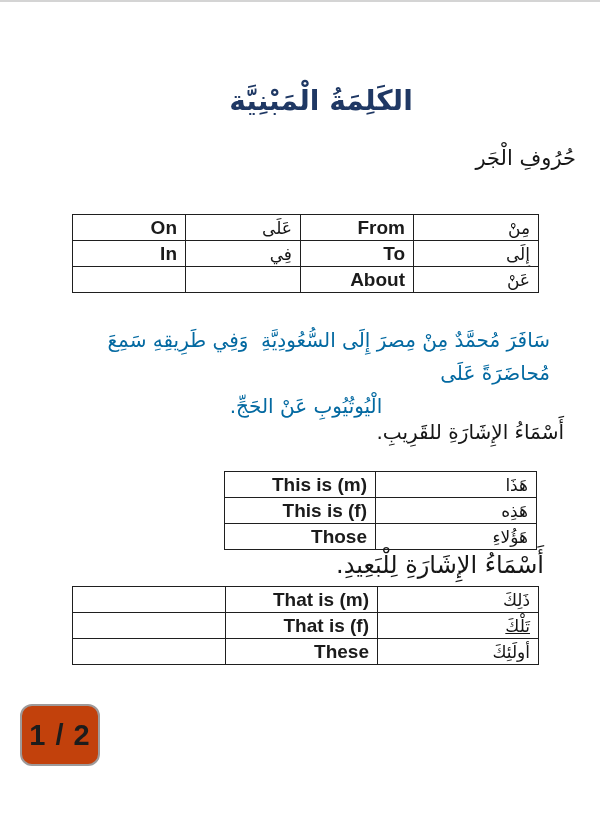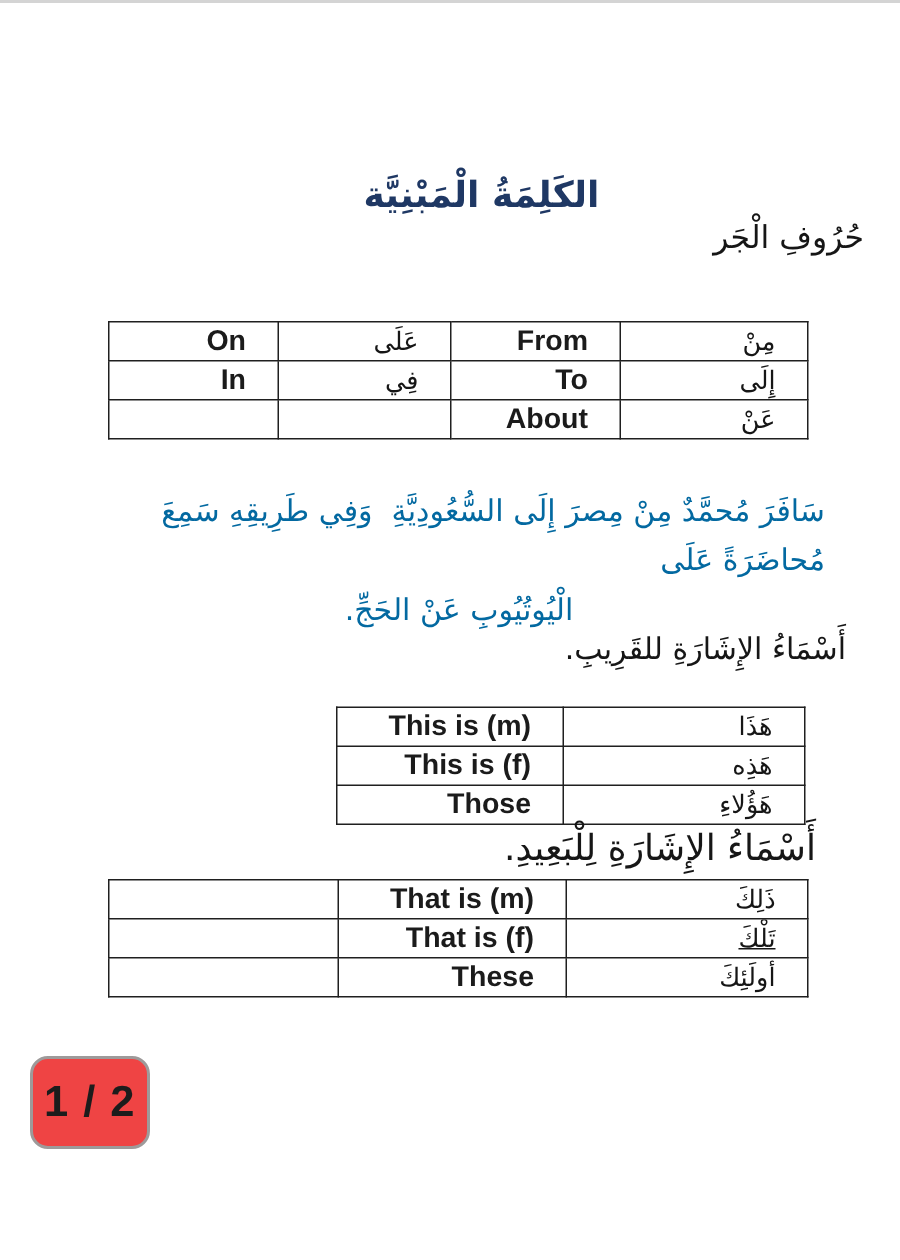--- a/index.html
+++ b/index.html
@@ -1,50 +1,50 @@
 <!DOCTYPE html>
 <html lang="ar"><head>
 <meta charset="utf-8">
 <style>
   html,body{margin:0;padding:0;}
   body{background:#ffffff;width:600px;height:840px;position:relative;overflow:hidden;
        font-family:"DejaVu Sans",sans-serif;}
   .page{position:absolute;inset:0;background:#ffffff;}
   .top-line{position:absolute;top:0;left:0;width:600px;height:2px;background:#d4d4d4;}
 
-  .doc-title{position:absolute;top:116px;left:0;width:584px;box-sizing:border-box;
+  .doc-title{position:absolute;top:84px;left:0;width:584px;box-sizing:border-box;
     padding-left:58px;text-align:center;direction:rtl;
-    font-family:"DejaVu Sans",sans-serif;font-weight:bold;font-size:24px;color:#1f3864;}
+    font-family:"DejaVu Sans",sans-serif;font-weight:bold;font-size:28px;color:#1f3864;}
 
   .ar-heading{position:absolute;direction:rtl;text-align:right;color:#161616;
     font-family:"DejaVu Sans",sans-serif;}
   .h-preps{top:146px;right:24px;font-size:21px;}
   .h-near{top:420px;right:36px;font-size:20px;}
   .h-far{top:551px;right:56px;font-size:24px;}
 
   .paragraph{position:absolute;top:324px;left:62px;right:50px;direction:rtl;
     color:#0369a1;font-size:20px;line-height:33px;font-family:"DejaVu Sans",sans-serif;}
   .paragraph .l1{text-align:right;white-space:pre-wrap;}
   .paragraph .l2{text-align:center;}
 
   table{border-collapse:collapse;table-layout:fixed;position:absolute;}
-  td{border:1.5px solid #1f1f1f;height:25px;padding:0 21px;text-align:right;
+  td{border:1.5px solid #1f1f1f;height:25px;padding:0 8px;text-align:right;
      vertical-align:middle;overflow:hidden;white-space:nowrap;}
   td.en{font-family:"Liberation Sans",sans-serif;font-weight:bold;font-size:19px;color:#1b1b1b;
         direction:ltr;}
   td.ar{font-family:"DejaVu Sans",sans-serif;font-size:17px;color:#161616;direction:rtl;}
   td.underlined span{text-decoration:underline;text-align:center;}
 
   .t-preps{left:72px;top:214px;width:466px;}
   .t-near{left:224px;top:471px;width:312px;}
   .t-far{left:72px;top:586px;width:466px;}
   .t-here{left:225px;top:713px;width:311px;}
 
   .page-badge{position:absolute;left:20px;top:704px;width:80px;height:62px;
-    background:#ef4444;border:2px solid #9e9a9a;border-radius:12px;box-sizing:border-box;
+    background:#c2410c;border:2px solid #9e9a9a;border-radius:12px;box-sizing:border-box;
     display:flex;align-items:center;justify-content:center;
     font-family:"Liberation Sans",sans-serif;font-weight:bold;font-size:29px;color:#1c1c1c;
     letter-spacing:1px;}
 </style>
 </head>
 <body>
 
 <div class="page">
 
   <div class="top-line"></div>

